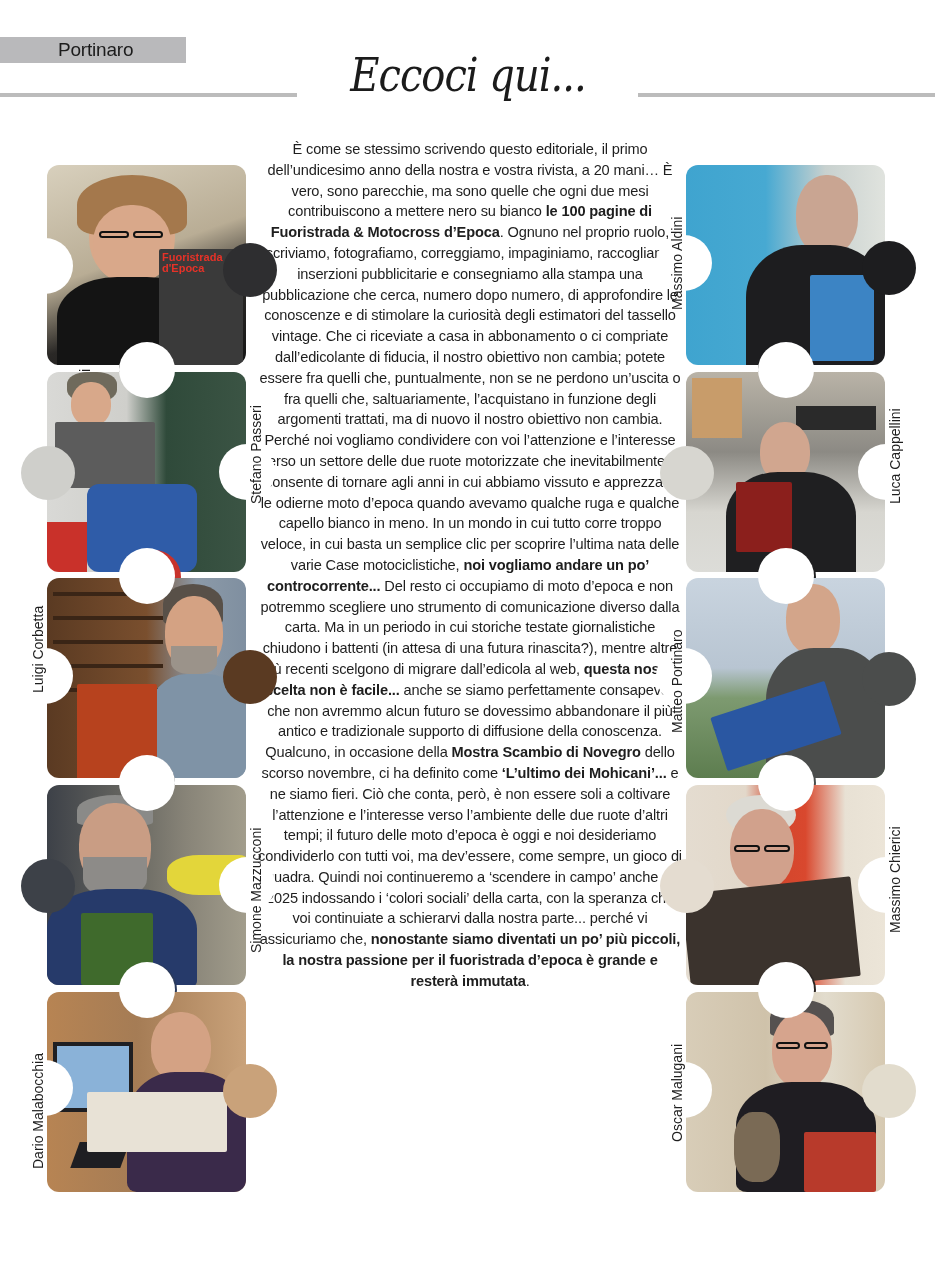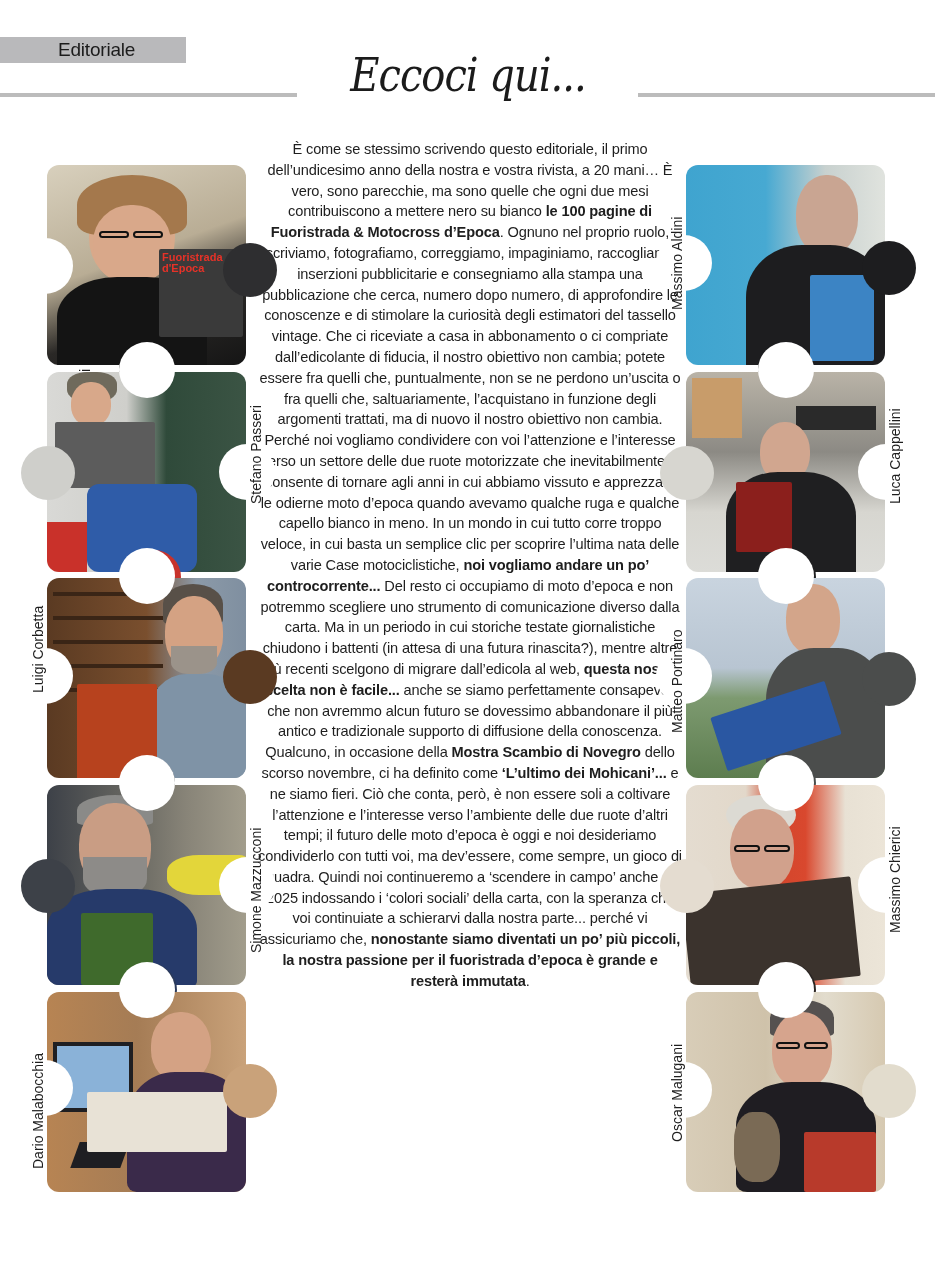--- a/index.html
+++ b/index.html
@@ -56,38 +56,38 @@
     position: absolute; border-radius: 2px; overflow: hidden;
     font-family: "Liberation Sans", sans-serif; font-weight: bold; color: #e63228;
     font-size: 11px; line-height: 11px; padding: 3px;
   }
   .glasses { position: absolute; height: 7px; border: 2px solid #111; border-radius: 4px; }
 </style>
 </head>
 <body>
 
 <div class="section-band"></div>
-<div class="section-label">Editoriale</div>
+<div class="section-label">Portinaro</div>
 <div class="rule left"></div>
 <div class="rule right"></div>
 <div class="title">Eccoci qui...</div>
 
 <div class="body-text">
   <span>È come se stessimo scrivendo questo editoriale, il primo dell’undicesimo anno della nostra e vostra rivista, a 20 mani… È vero, sono parecchie, ma sono quelle che ogni due mesi contribuiscono a mettere nero su bianco </span><b>le 100 pagine di Fuoristrada &amp; Motocross d’Epoca</b><span>. Ognuno nel proprio ruolo, scriviamo, fotografiamo, correggiamo, impaginiamo, raccogliamo inserzioni pubblicitarie e consegniamo alla stampa una pubblicazione che cerca, numero dopo numero, di approfondire le conoscenze e di stimolare la curiosità degli estimatori del tassello vintage. Che ci riceviate a casa in abbonamento o ci compriate dall’edicolante di fiducia, il nostro obiettivo non cambia; potete essere fra quelli che, puntualmente, non se ne perdono un’uscita o fra quelli che, saltuariamente, l’acquistano in funzione degli argomenti trattati, ma di nuovo il nostro obiettivo non cambia. Perché noi vogliamo condividere con voi l’attenzione e l’interesse verso un settore delle due ruote motorizzate che inevitabilmente ci consente di tornare agli anni in cui abbiamo vissuto e apprezzato le odierne moto d’epoca quando avevamo qualche ruga e qualche capello bianco in meno. In un mondo in cui tutto corre troppo veloce, in cui basta un semplice clic per scoprire l’ultima nata delle varie Case motociclistiche, </span><b>noi vogliamo andare un po’ controcorrente...</b><span> Del resto ci occupiamo di moto d’epoca e non potremmo scegliere uno strumento di comunicazione diverso dalla carta. Ma in un periodo in cui storiche testate giornalistiche chiudono i battenti (in attesa di una futura rinascita?), mentre altre più recenti scelgono di migrare dall’edicola al web, </span><b>questa nostra scelta non è facile...</b><span> anche se siamo perfettamente consapevoli che non avremmo alcun futuro se dovessimo abbandonare il più antico e tradizionale supporto di diffusione della conoscenza. Qualcuno, in occasione della </span><b>Mostra Scambio di Novegro</b><span> dello scorso novembre, ci ha definito come </span><b>‘L’ultimo dei Mohicani’...</b><span> e ne siamo fieri. Ciò che conta, però, è non essere soli a coltivare l’attenzione e l’interesse verso l’ambiente delle due ruote d’altri tempi; il futuro delle moto d’epoca è oggi e noi desideriamo condividerlo con tutti voi, ma dev’essere, come sempre, un gioco di squadra. Quindi noi continueremo a ‘scendere in campo’ anche nel 2025 indossando i ‘colori sociali’ della carta, con la speranza che voi continuiate a schierarvi dalla nostra parte... perché vi assicuriamo che, </span><b>nonostante siamo diventati un po’ più piccoli, la nostra passione per il fuoristrada d’epoca è grande e resterà immutata</b><span>.</span>
 </div>
 
 <div class="photo" style="left:47px; top:165px;">
   <div class="img" style="background:linear-gradient(160deg,#d8d0bd 0%,#b9ad95 45%,#2a2826 70%,#151515 100%);">
     <div class="face" style="left:42px; top:18px; width:86px; height:100px; background:#d8a98a;"></div>
     <div style="position:absolute; left:30px; top:10px; width:110px; height:60px; background:#a4784c; border-radius:50% 50% 20% 20%;"></div>
     <div class="face" style="left:46px; top:40px; width:78px; height:78px; background:#d9a88a;"></div>
     <div class="glasses" style="left:52px; top:66px; width:30px;"></div>
     <div class="glasses" style="left:86px; top:66px; width:30px;"></div>
     <div class="body-shape" style="left:10px; top:112px; width:150px; height:100px; background:#141414;"></div>
-    <div class="mag" style="left:112px; top:84px; width:84px; height:88px; background:#3a3a3a;"><span>Fuoristrada d'Epoca</span></div>
+    <div class="mag" style="left:112px; top:84px; width:84px; height:116px; background:#3a3a3a;"><span>Fuoristrada d'Epoca</span></div>
   </div>
   <div class="tab" style="left:176px; top:78px; background:#2e2e30;"></div>
   <div class="tab" style="left:72px; top:176px; background:#141414;"></div>
   <div class="notch" style="left:-30px; top:73px;"></div>
   <span class="name up" style="left:30px; top:330px;">Daniela Confalonieri</span>
 </div>
 
 <div class="photo" style="left:47px; top:372px;">
   <div class="img" style="background:linear-gradient(90deg,#d9d9d6 0%,#cfcfcb 40%,#2f4a3a 60%,#3b5444 100%);">
     <div style="position:absolute; left:20px; top:0; width:50px; height:30px; background:#6f6a5c; border-radius:40%;"></div>

